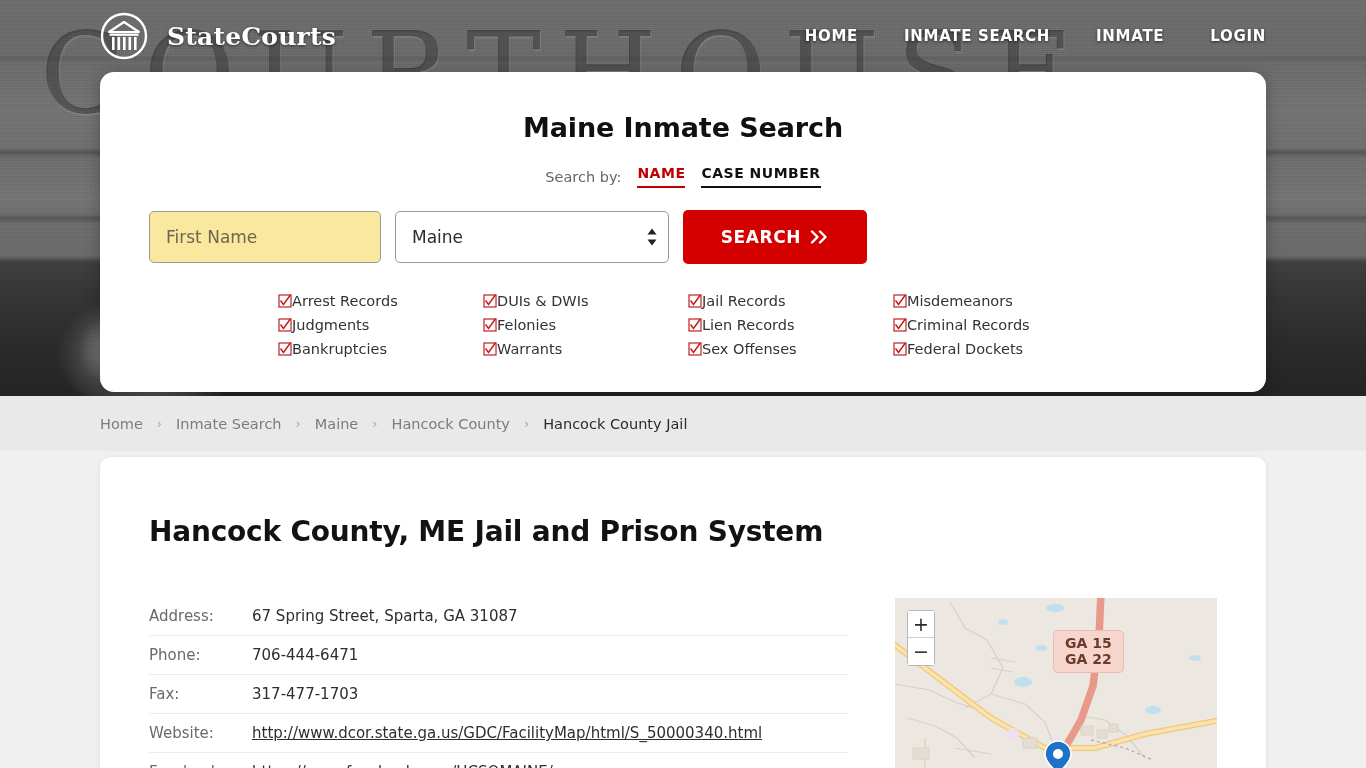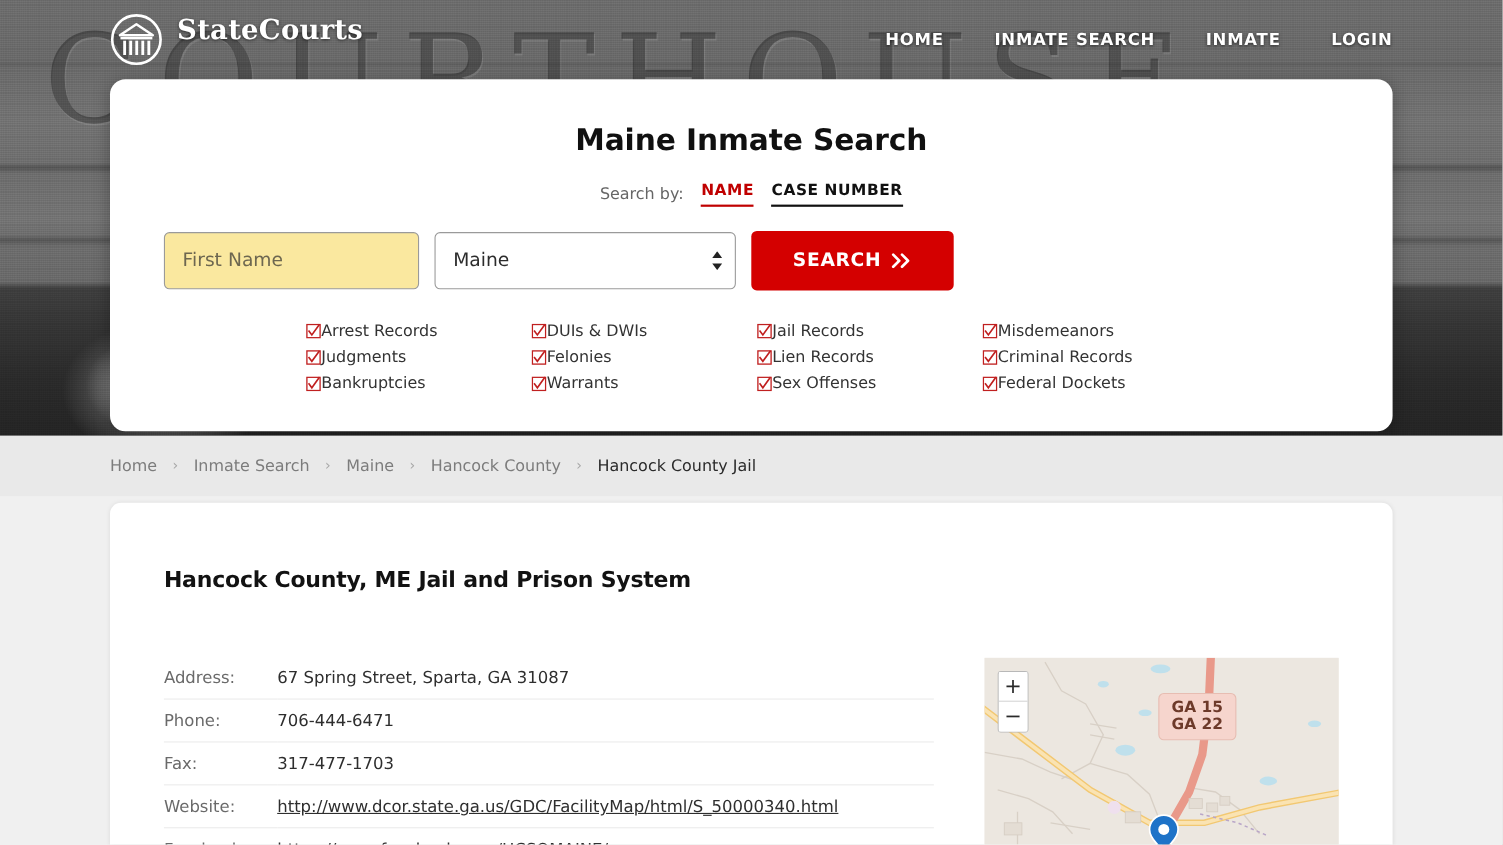--- a/index.html
+++ b/index.html
@@ -55,21 +55,21 @@
     mix-blend-mode: overlay;
   }
 
   
   .topbar {
     position: absolute; top: 0; left: 0;
     width: 1366px; height: 72px;
     display: flex; align-items: center;
     z-index: 5;
   }
-  .brand { display: flex; gap: 13px; margin-left: 100px; }
+  .brand { display: flex; align-items: center; gap: 19px; margin-left: 100px; }
   .logo-mark { width: 48px; height: 48px; display: block; }
   .brand-name {
     font-family: "DejaVu Serif", "Liberation Serif", serif;
     font-size: 25px; font-weight: 700; color: #ffffff;
     letter-spacing: .2px;
     text-shadow: 0 1px 3px rgba(0,0,0,.6);
   }
   .mainnav {
     margin-left: auto; margin-right: 100px;
     display: flex; align-items: center; gap: 46px;
@@ -181,21 +181,21 @@
   .content-card {
     margin: 6px auto 0;
     width: 1166px; height: 311px;
     background: #ffffff;
     border-radius: 10px 10px 0 0;
     box-shadow: 0 1px 5px rgba(0,0,0,.09);
     position: relative;
     overflow: hidden;
   }
   .page-title {
-    font-size: 20px; font-weight: 700; color: #121212;
+    font-size: 28px; font-weight: 700; color: #121212;
     padding: 58px 0 0 49px;
     letter-spacing: -.2px;
   }
   .detail-table {
     position: absolute; left: 49px; top: 140px;
     width: 700px;
     border-collapse: collapse;
   }
   .detail-table tr { border-bottom: 1px solid #ececec; }
   .detail-table th {

